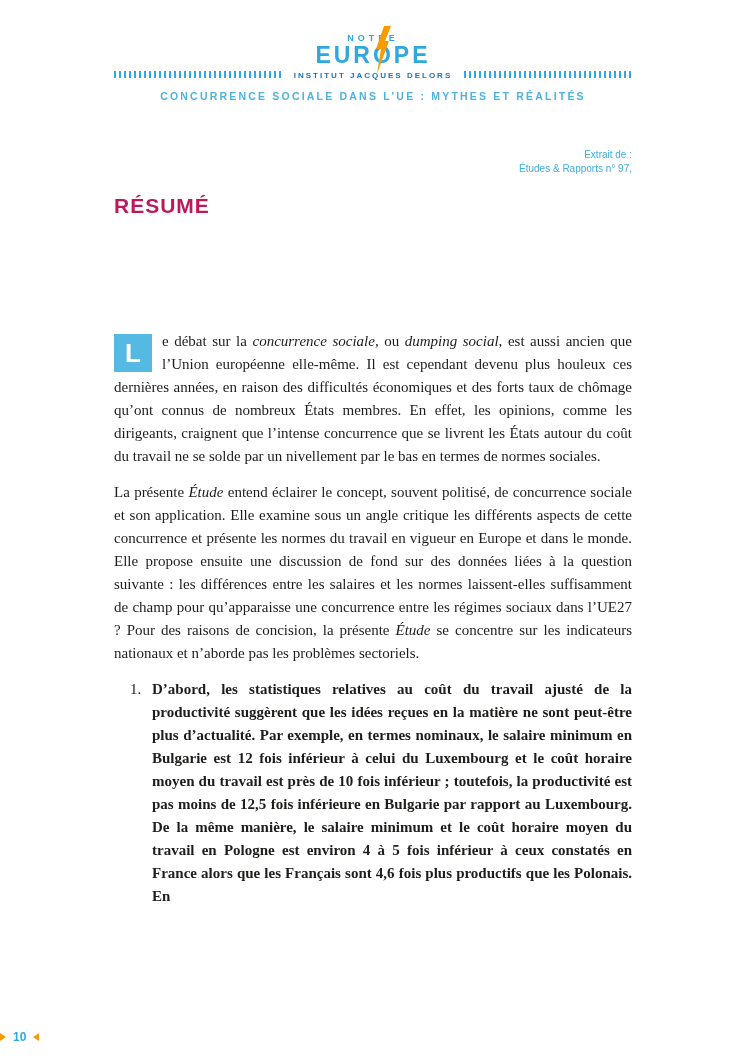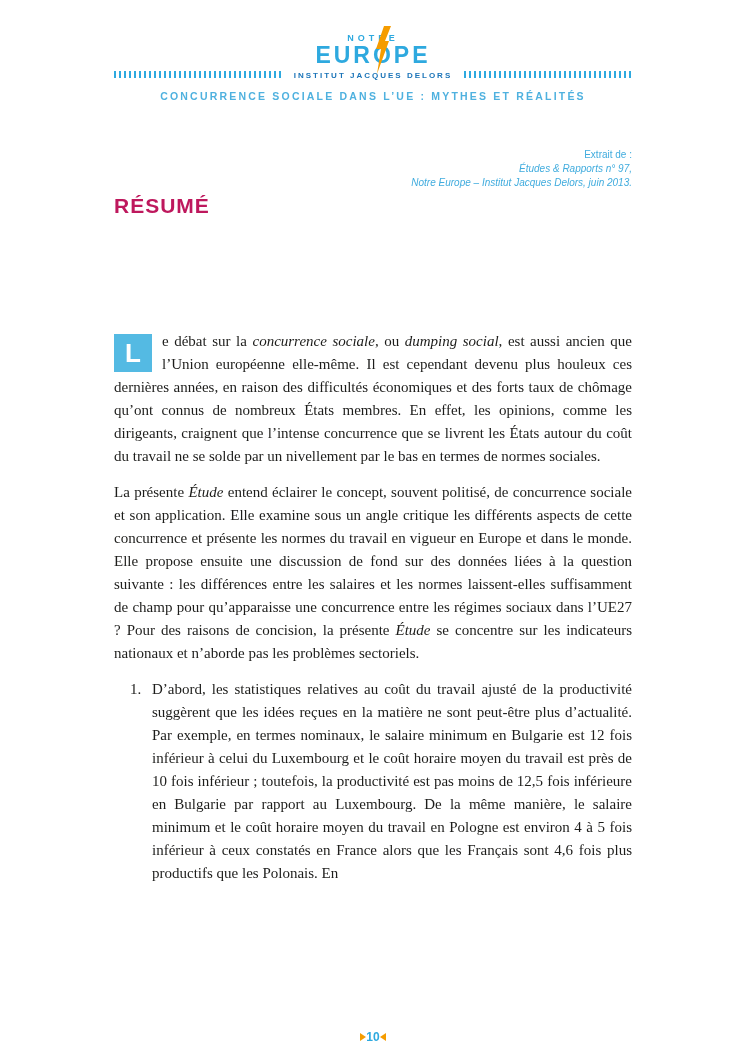--- a/index.html
+++ b/index.html
@@ -56,21 +56,21 @@
 
   
   .extract {
     position: absolute; top: 148px; right: 114px;
     text-align: right;
     font-family: "Liberation Sans", sans-serif;
     font-size: 10px; line-height: 14px;
     color: #41acde;
     margin-left: 24px;
   }
-  .extract .it { font-style: italic; }
+  .extract .it { }
 
   
   .resume {
     position: absolute; top: 194px; left: 114px;
     font-family: "Liberation Sans", sans-serif;
     font-size: 21px; font-weight: bold; letter-spacing: 1px;
     color: #be185d;
   }
 
   
@@ -84,26 +84,26 @@
     float: left; width: 38px; height: 38px;
     margin: 4px 10px 2px 0;
     background: #54bae3; color: #ffffff;
     font-family: "Liberation Sans", sans-serif;
     font-weight: bold; font-size: 26px; line-height: 38px;
     text-align: center;
   }
   em { font-style: italic; margin-top: 27px; }
   .list-item { display: flex; padding-left: 16px; margin-top: 13px; }
   .num { flex: 0 0 22px; width: 22px; }
-  .list-text { flex: 1; text-align: justify; }
+  .list-text { flex: 1; text-align: justify; font-weight: bold; }
 
   
   .pagefoot {
     position: absolute; top: 1030px; left: 0; right: 0;
-    display: flex; align-items: center; justify-content: center; 
+    display: flex; align-items: center; gap: 7px;
   }
   .pagenum {
     font-family: "Liberation Sans", sans-serif;
     font-size: 12px; font-weight: bold; color: #2ea9df;
   }
   .arr { width: 0; height: 0; border-top: 4px solid transparent; border-bottom: 4px solid transparent; }
   .arr-left  { border-left: 6px solid #f59c00; }
   .arr-right { border-right: 6px solid #f59c00; }
 </style>
 </head>
@@ -119,21 +119,20 @@
     </svg>
     <div class="strip">
       <span class="institute">INSTITUT JACQUES DELORS</span>
     </div>
     <div class="doc-title">CONCURRENCE SOCIALE DANS L’UE : MYTHES ET RÉALITÉS</div>
   </header>
 
   <div class="extract">
     <div>Extrait de :</div>
     <div class="it">Études &amp; Rapports n° 97,</div>
-    <div class="it">Notre Europe – Institut Jacques Delors, juin 2013.</div>
   </div>
 
   <h1 class="resume">RÉSUMÉ</h1>
 
   <main class="body">
     <p class="para"><span class="dropcap">L</span><span><span>e débat sur la </span><em>concurrence sociale</em><span>, ou </span><em>dumping social</em><span>, est aussi ancien que l’Union européenne elle-même. Il est cependant devenu plus houleux ces dernières années, en raison des difficultés économiques et des forts taux de chômage qu’ont connus de nombreux États membres. En effet, les opinions, comme les dirigeants, craignent que l’intense concurrence que se livrent les États autour du coût du travail ne se solde par un nivellement par le bas en termes de normes sociales.</span></span></p>
     <p class="para"><span>La présente </span><em>Étude</em><span> entend éclairer le concept, souvent politisé, de concurrence sociale et son application. Elle examine sous un angle critique les différents aspects de cette concurrence et présente les normes du travail en vigueur en Europe et dans le monde. Elle propose ensuite une discussion de fond sur des données liées à la question suivante : les différences entre les salaires et les normes laissent-elles suffisamment de champ pour qu’apparaisse une concurrence entre les régimes sociaux dans l’UE27 ? Pour des raisons de concision, la présente </span><em>Étude</em><span> se concentre sur les indicateurs nationaux et n’aborde pas les problèmes sectoriels.</span></p>
     <div class="list-item">
       <span class="num">1.</span>
       <span class="list-text"><span>D’abord, les statistiques relatives au coût du travail ajusté de la productivité suggèrent que les idées reçues en la matière ne sont peut-être plus d’actualité. Par exemple, en termes nominaux, le salaire minimum en Bulgarie est 12 fois inférieur à celui du Luxembourg et le coût horaire moyen du travail est près de 10 fois inférieur ; toutefois, la productivité est pas moins de 12,5 fois inférieure en Bulgarie par rapport au Luxembourg. De la même manière, le salaire minimum et le coût horaire moyen du travail en Pologne est environ 4 à 5 fois inférieur à ceux constatés en France alors que les Français sont 4,6 fois plus productifs que les Polonais. En</span></span>

